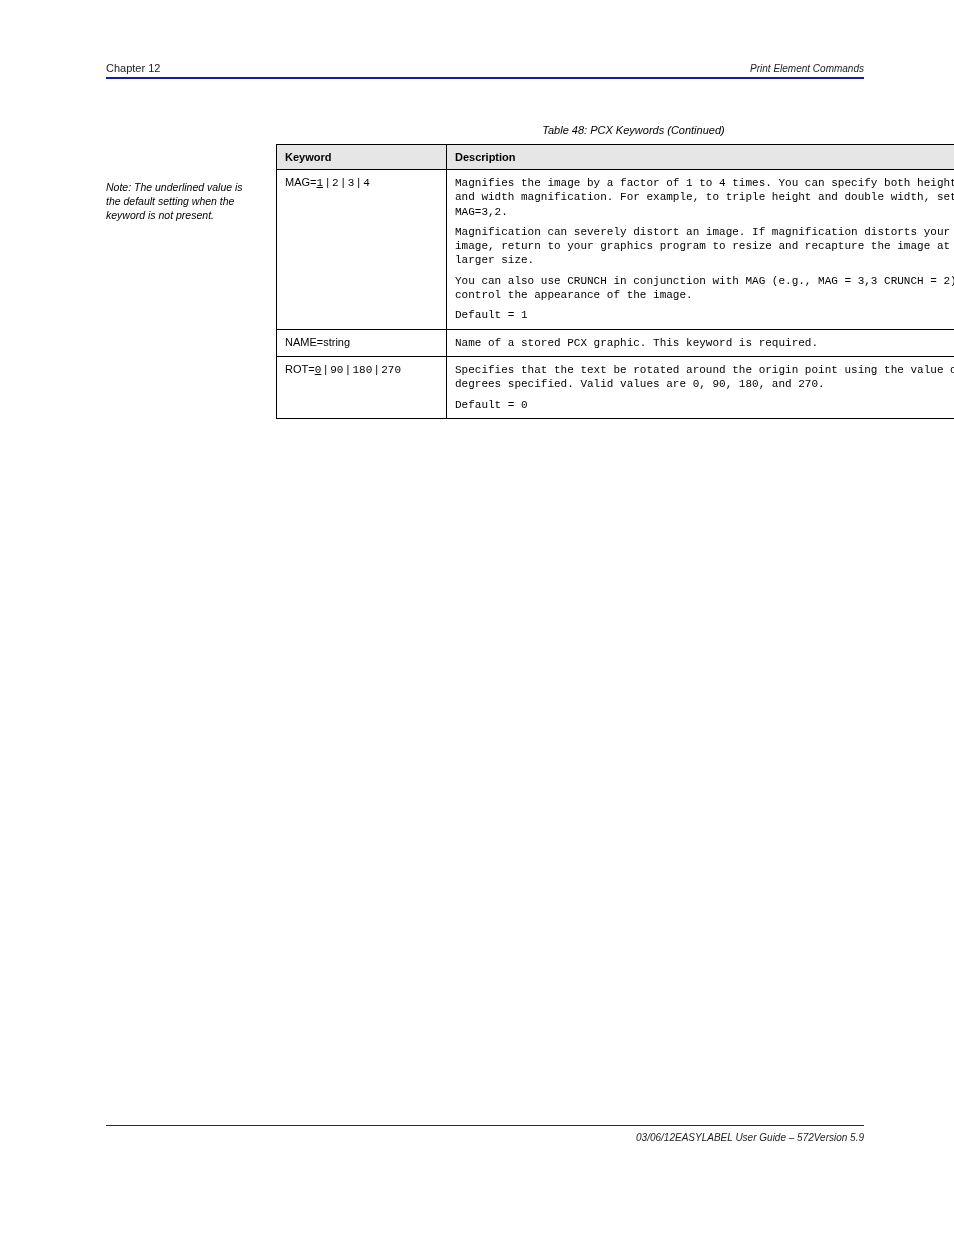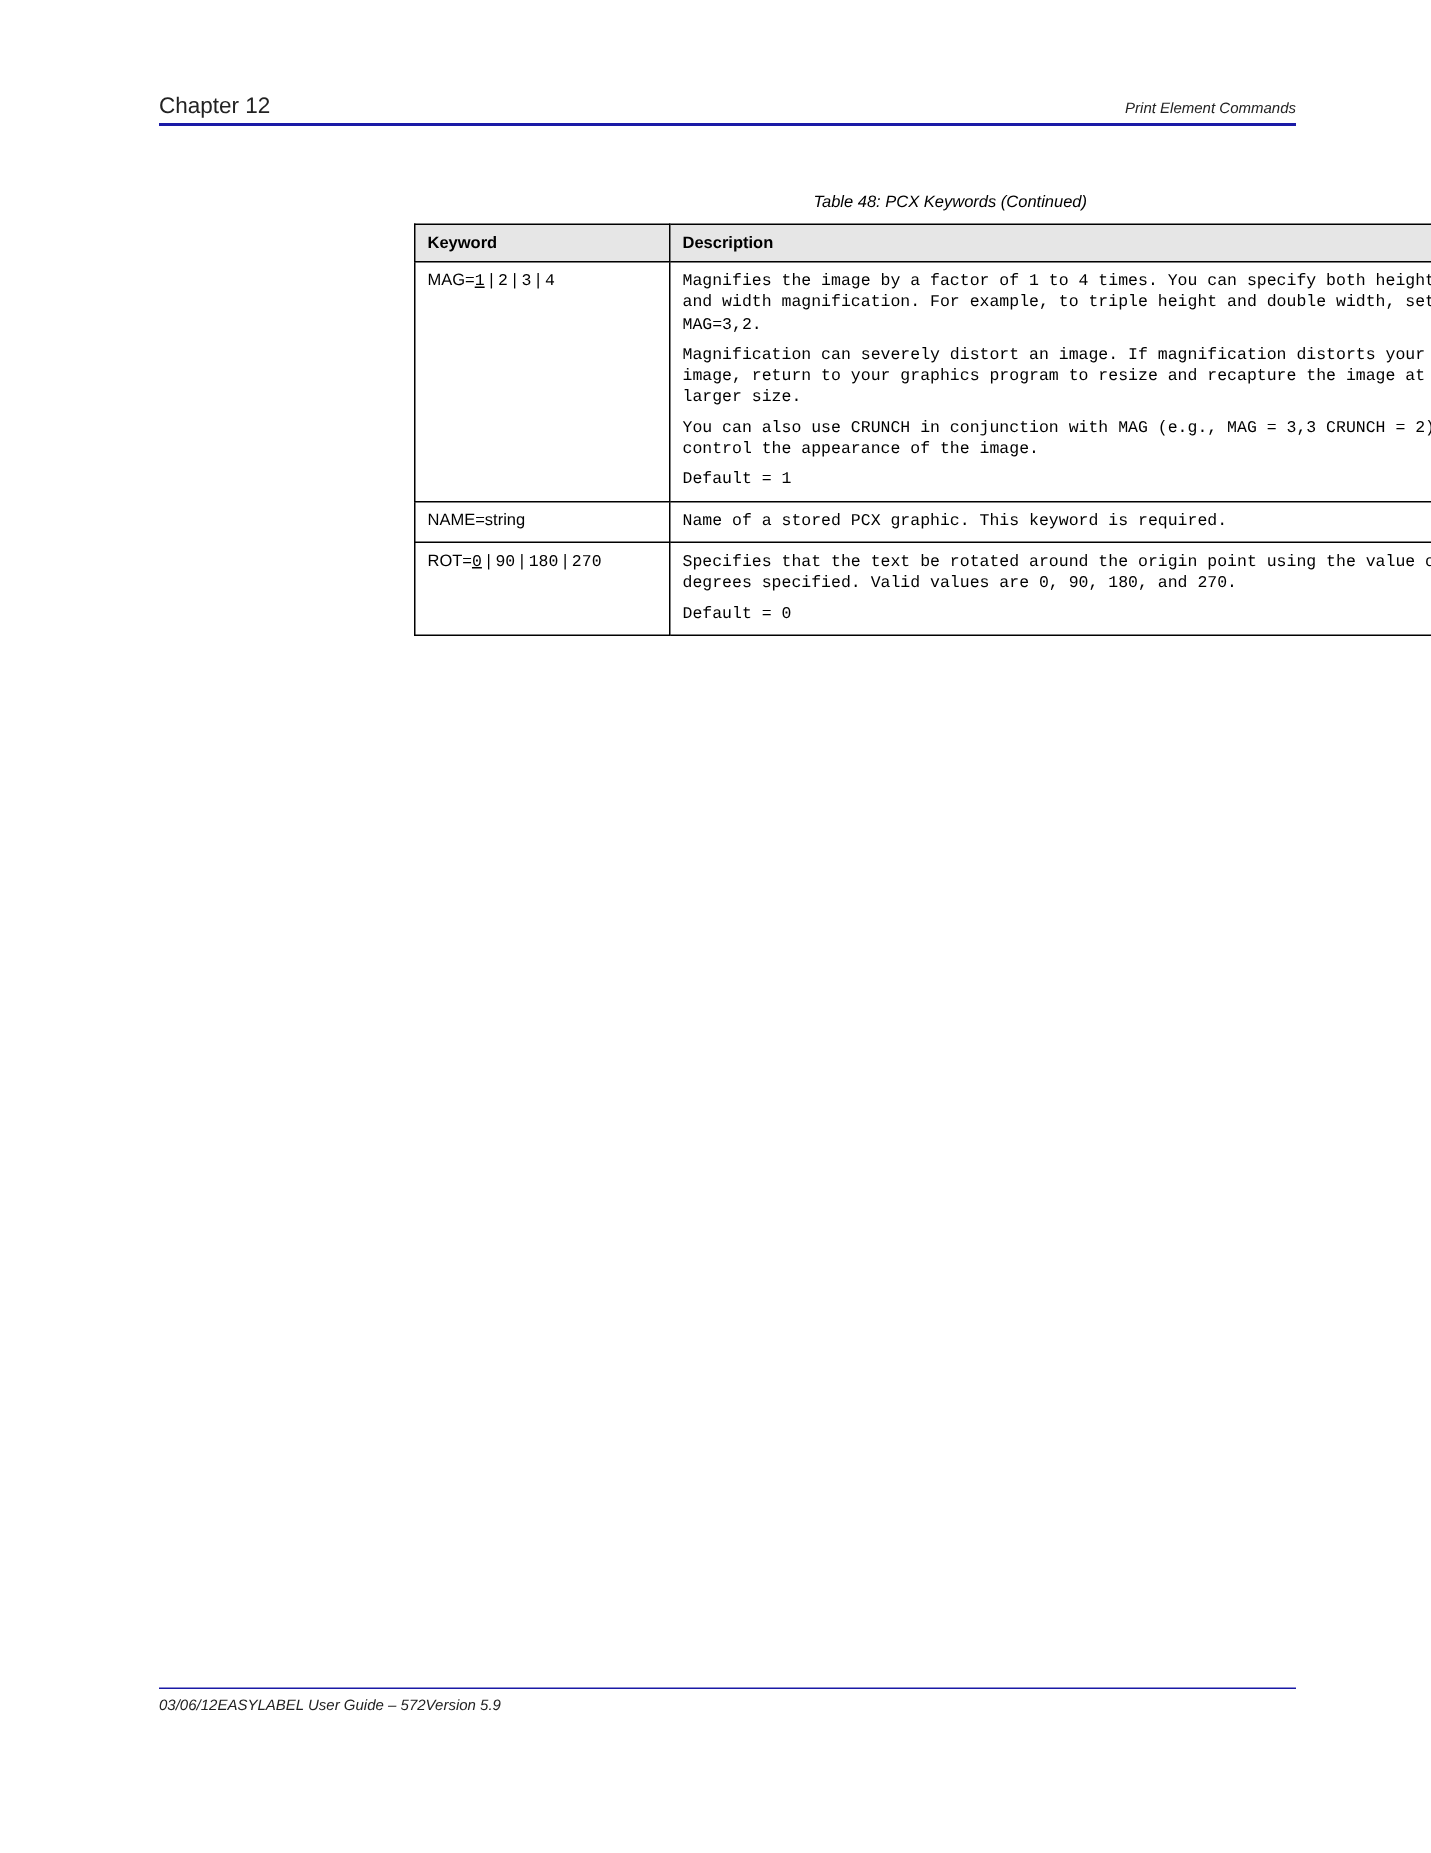--- a/index.html
+++ b/index.html
@@ -15,21 +15,21 @@
     padding: 62px 90px 0 106px;
   }
   .header-line {
     display: flex;
     justify-content: space-between;
     align-items: baseline;
     font-size: 11px;
     color: #222;
     margin-bottom: 3px;
   }
-  .header-left { font-size: 15px; }
+  .header-left { font-size: 11px; }
   .header-right { font-style: italic; font-size: 10px; }
   .hr-top {
     height: 2px;
     background: #1a1aa6;
     margin-bottom: 45px;
   }
   .sidebar-note {
     position: absolute;
     top: 180px;
     left: 106px;
@@ -74,36 +74,37 @@
     right: 90px;
     bottom: 92px;
   }
   .hr-bottom {
     height: 1px;
     background: #1a1aa6;
     margin-bottom: 6px;
   }
   .footer-line {
     display: flex;
-    justify-content: flex-start;
+    justify-content: flex-end;
     font-size: 10px;
     font-style: italic;
     color: #222;
   }
 </style>
 </head>
 <body>
 
 <div class="page">
   <div class="header-line">
     <span class="header-left">Chapter 12</span>
     <span class="header-right">Print Element Commands</span>
   </div>
   <div class="hr-top"></div>
 
+  <div class="sidebar-note">Note: The underlined value is the default setting when the keyword is not present.</div>
 
   <div class="table-wrap">
     <div class="table-caption">Table 48: PCX Keywords (Continued)</div>
     <table>
       <thead>
         <tr>
           <th class="col-keyword">Keyword</th>
           <th>Description</th>
         </tr>
       </thead>

